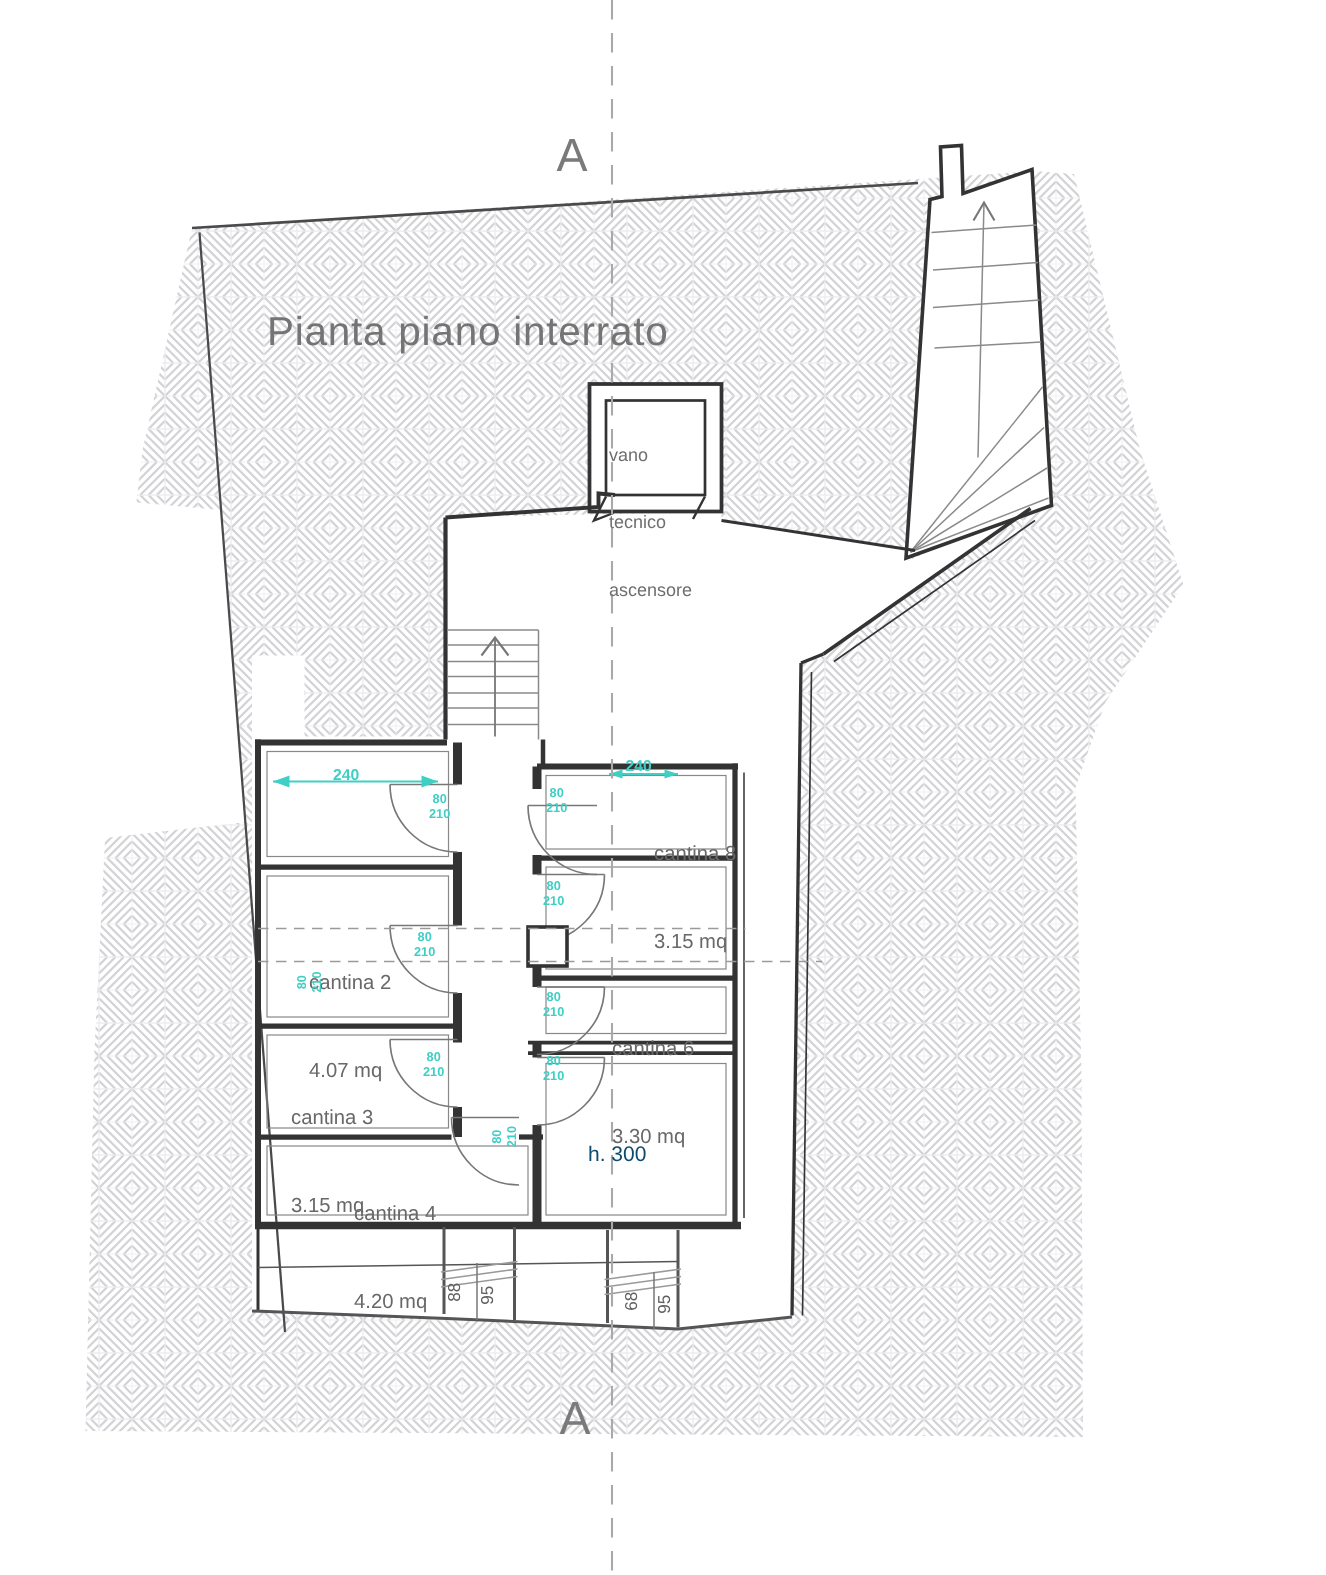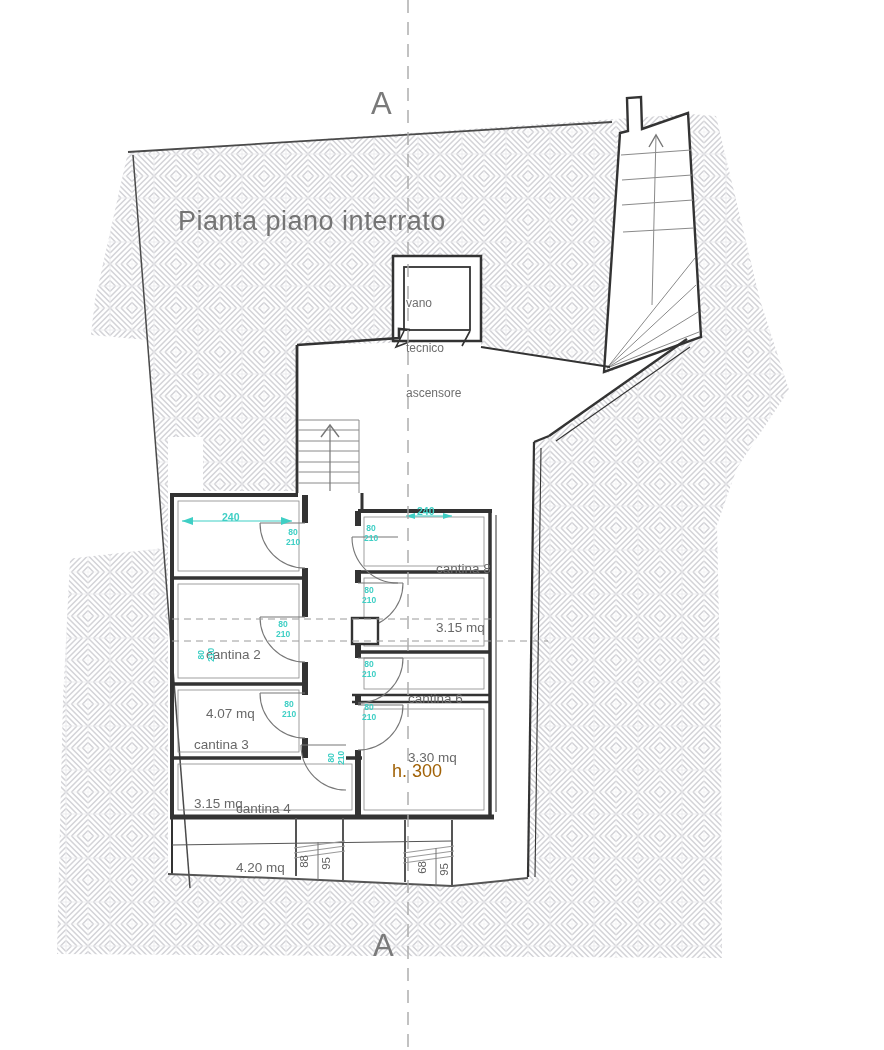--- a/index.html
+++ b/index.html
@@ -6,21 +6,21 @@
   #stage{
     position:relative;width:884px;height:1050px;background:#ffffff;overflow:hidden;
     font-family:"Liberation Sans",sans-serif;
   }
   #plan-svg{position:absolute;left:0;top:0;}
   .lbl{position:absolute;color:#6a6a6a;white-space:pre;line-height:1.3;}
   .title{font-size:27px;color:#747474;letter-spacing:0.5px;}
   .section-letter{font-size:31px;color:#7a7a7a;}
   .room{font-size:13.5px;color:#686868;line-height:1.45;}
   .vano{font-size:12px;color:#6f6f6f;line-height:1.25;}
-  .hnote{font-size:18px;color:#a16207;}
+  .hnote{font-size:14px;color:#0c4a6e;}
   .wlabel{font-size:11.5px;color:#5f5f5f;transform:rotate(-90deg);transform-origin:center;}
   .dlabel{
     position:absolute;color:#3fcfc5;font-size:8.5px;font-weight:bold;line-height:1.15;
     text-align:center;letter-spacing:0px;
   }
   .dlabel span{display:block;}
   .dlabel.vert{transform:rotate(-90deg);transform-origin:center;}
   .dim{position:absolute;color:#3fcfc5;font-size:10.5px;font-weight:bold;}
 </style>
 </head>

